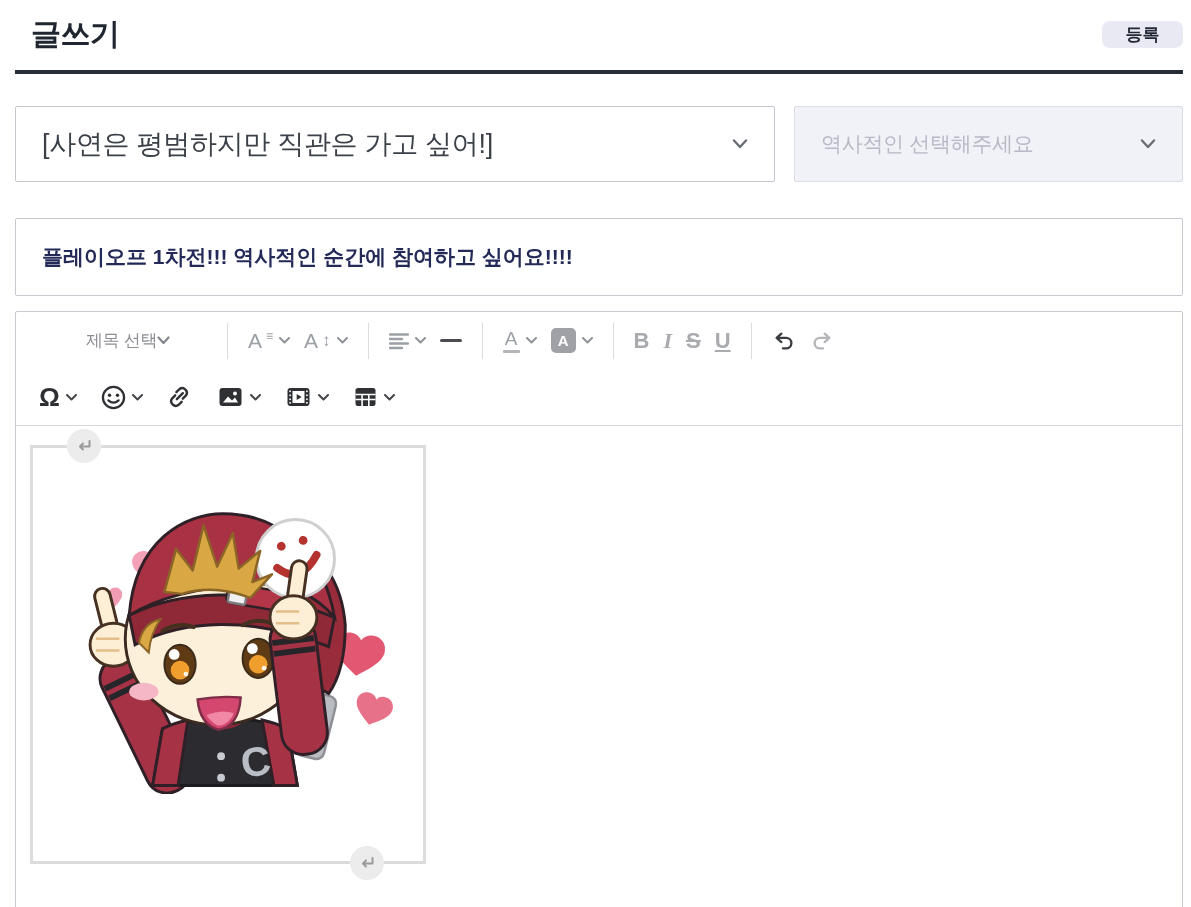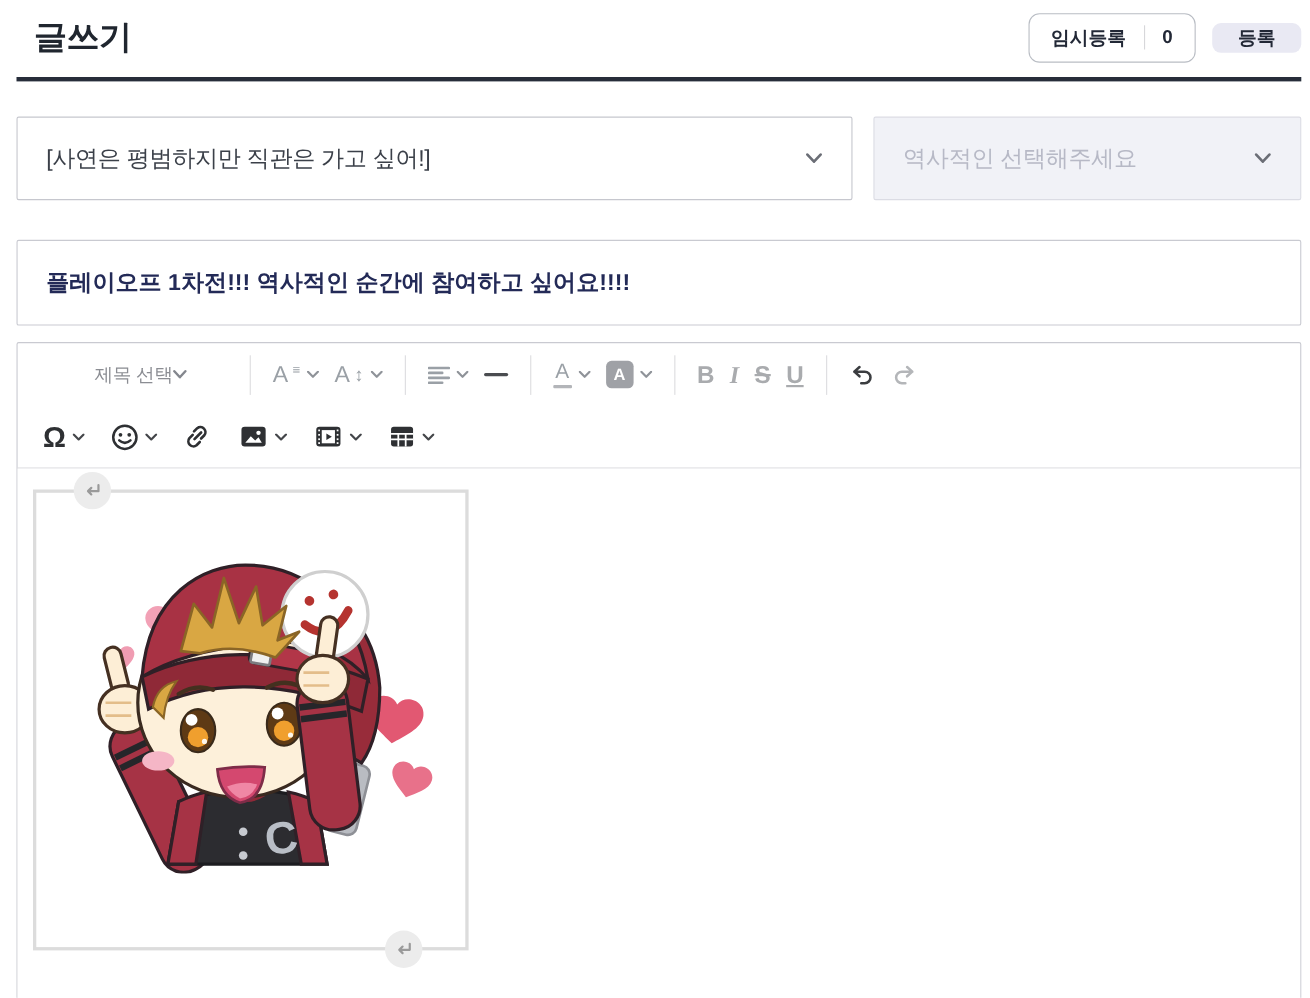--- a/index.html
+++ b/index.html
@@ -21,21 +21,21 @@
   .btn-submit { background:#e9e9f3; border:none; border-radius:8px; height:27px;
                 min-width:81px; padding:0 22px; font-size:17px; font-weight:bold;
                 color:#222836; cursor:pointer; font-family:inherit; }
   .header-rule { border:none; border-top:4px solid #272d3a; margin-top:10px; }
 
   
   .selects-row { display:flex; gap:19px; margin-top:32px; }
   .select { height:76px; display:flex; align-items:center; justify-content:space-between;
             padding:0 26px; border:1px solid #c6c7ce; border-radius:2px; cursor:pointer; }
   .select-board { flex:1; background:#fff; }
-  .select-board .sel-text { font-size:21px; color:#3b4049; letter-spacing:-0.3px; }
+  .select-board .sel-text { font-size:27px; color:#3b4049; letter-spacing:-0.3px; }
   .select-prefix { width:389px; background:#f1f2f7; border-color:#dbdce4; }
   .select-prefix .sel-text { font-size:21px; color:#b7b9c6; letter-spacing:-0.3px; }
 
   
   .title-row { margin-top:36px; }
   .title-input { width:100%; height:78px; border:1px solid #c9cad1; border-radius:2px;
                  padding:0 26px; font-size:21px; font-weight:bold; color:#232a57;
                  font-family:inherit; outline:none; }
 
   
@@ -77,25 +77,20 @@
   .enter-bottom { bottom:-19px; left:317px; }
 </style>
 </head>
 <body>
 
 <div class="app">
 
   <div class="header">
     <h1 class="page-title">글쓰기</h1>
     <div class="header-actions">
-      <button class="btn-temp">
-        <span class="lbl">임시등록</span>
-        <span class="vdiv"></span>
-        <span class="cnt">0</span>
-      </button>
       <button class="btn-submit">등록</button>
     </div>
   </div>
   <hr class="header-rule">
 
   <div class="selects-row">
     <div class="select select-board">
       <span class="sel-text">[사연은 평범하지만 직관은 가고 싶어!]</span>
       <svg width="16" height="10" viewBox="0 0 16 10">
         <path d="M2 1.5 L8 8 L14 1.5" fill="none" stroke="#6b6e76" stroke-width="2.4" stroke-linecap="round" stroke-linejoin="round"></path>

